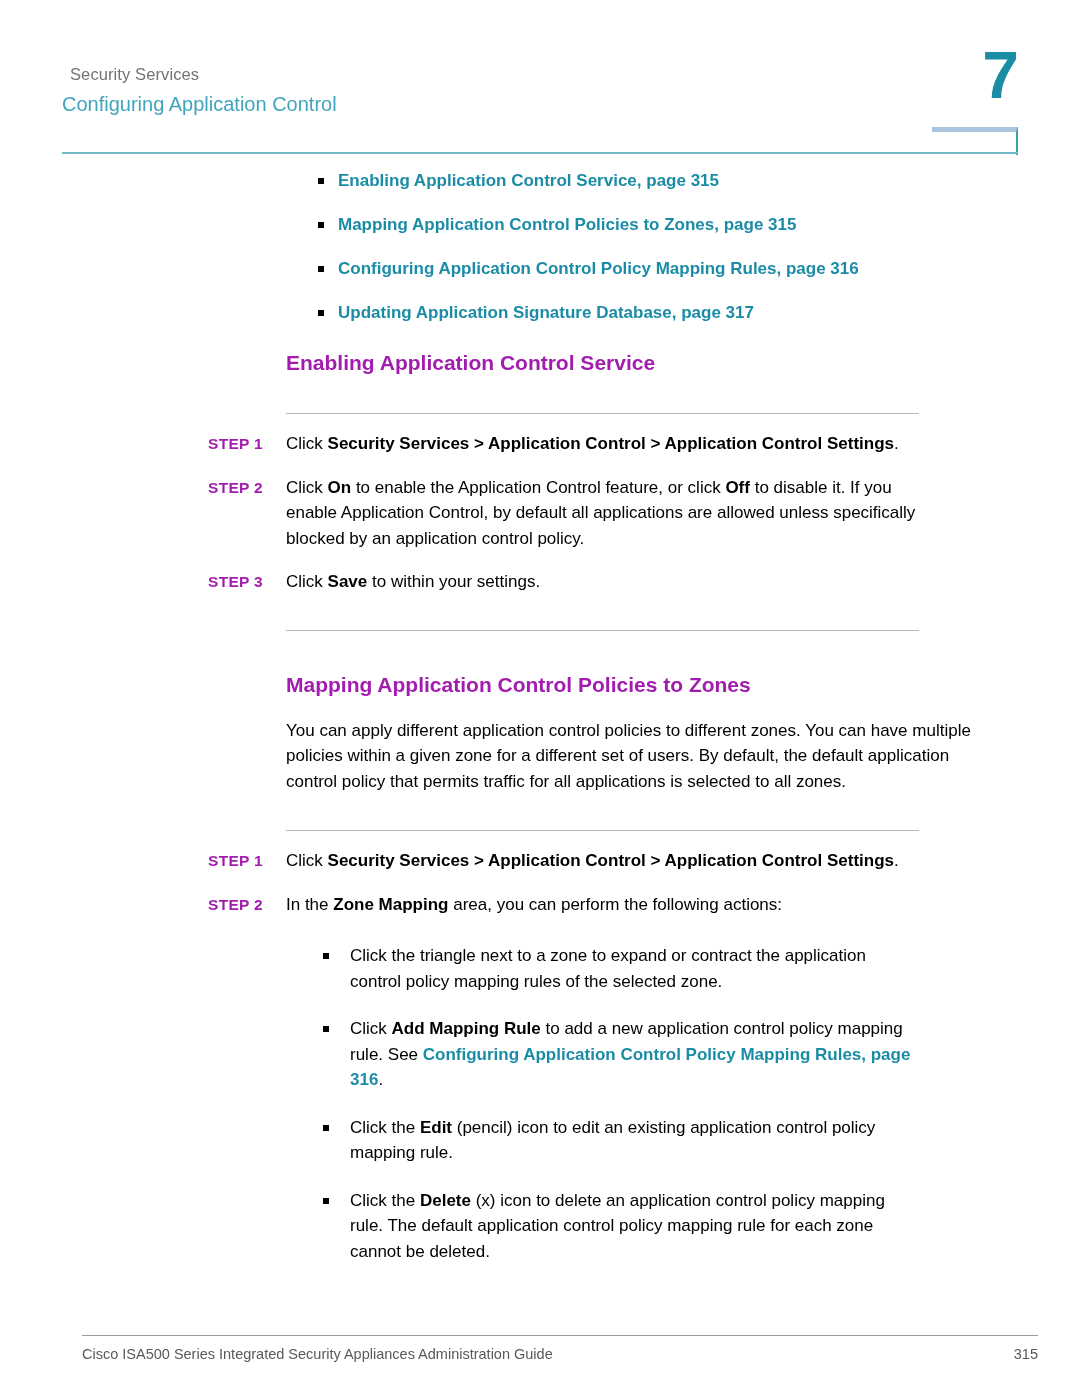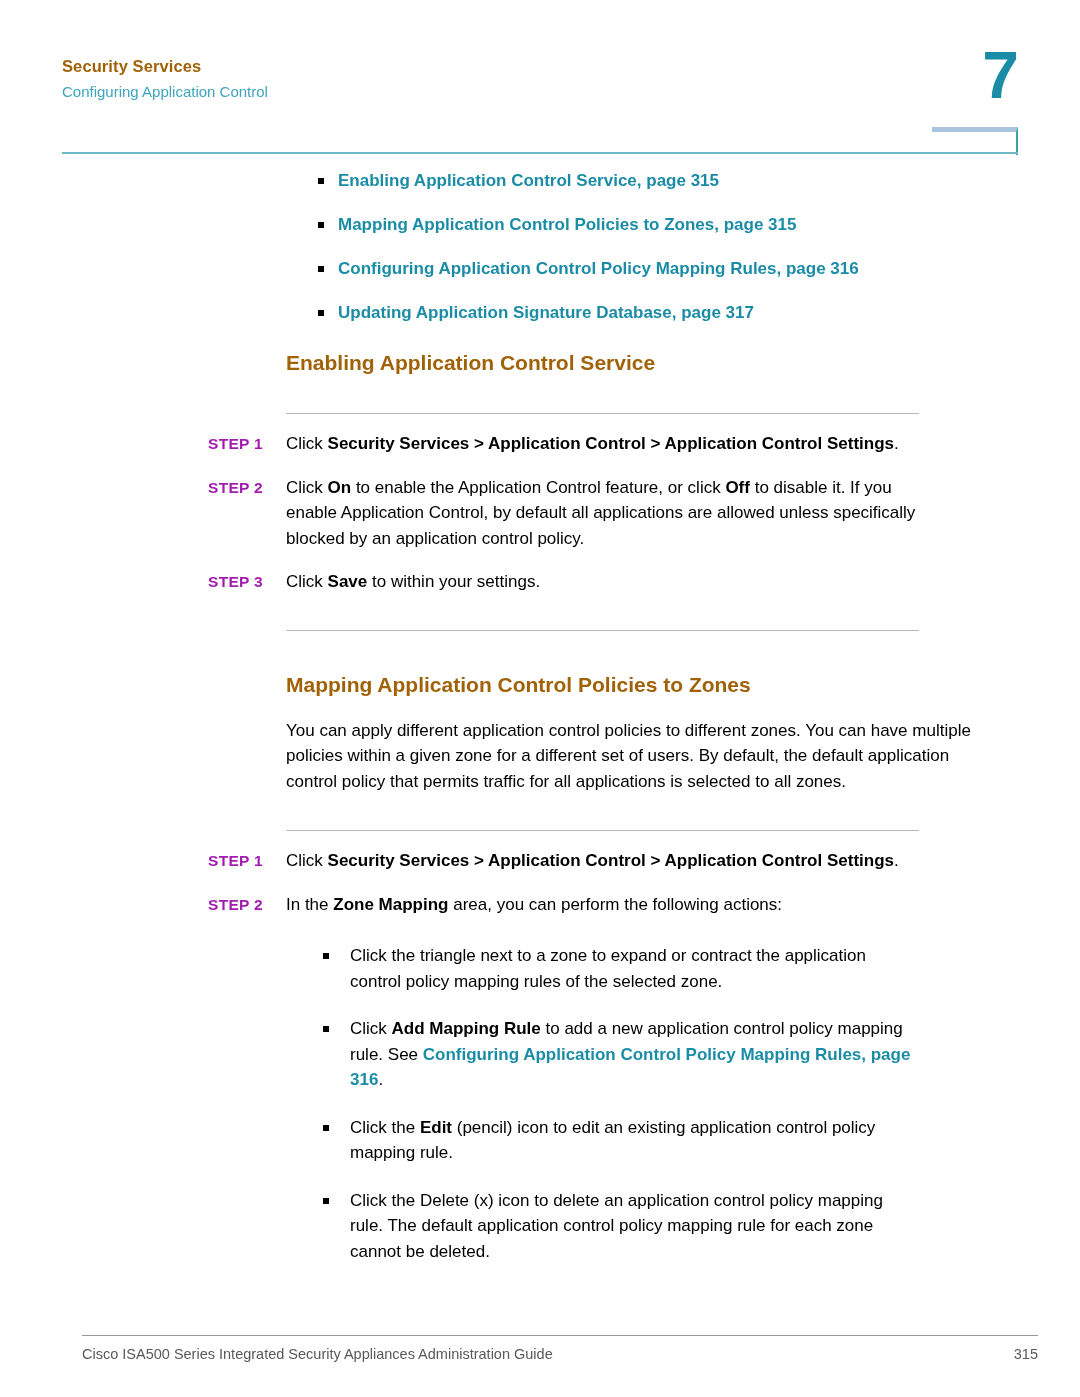--- a/index.html
+++ b/index.html
@@ -24,28 +24,28 @@
     width: 1080px;
     height: 155px;
   }
   .header-titles {
     position: absolute;
     left: 62px;
     top: 56px;
   }
   .header-chapter-title {
     font-size: 16.5px;
-    font-weight: bold;
-    color: #a16207;
+    font-weight: normal;
+    color: #737373;
     letter-spacing: 0.1px;
     line-height: 21px;
-    margin: 0;
+    margin: 8px;
   }
   .header-section-title {
-    font-size: 15px;
+    font-size: 20px;
     font-weight: normal;
     color: #3FA5BC;
     line-height: 22px;
     margin: 4px 0 0 0;
   }
   .chapter-number {
     position: absolute;
     right: 62px;
     top: 42px;
     font-size: 66px;
@@ -103,21 +103,21 @@
     width: 6px;
     height: 6px;
     background: #000000;
   }
 
   .section-heading {
     margin: 0;
     padding: 0;
     font-size: 21px;
     font-weight: bold;
-    color: #a16207;
+    color: #a21caf;
     line-height: 27px;
     padding-left: 286px;
   }
 
   .rule {
     height: 1px;
     background: #b9b9b9;
     margin-left: 286px;
     margin-right: 62px;
   }
@@ -233,21 +233,21 @@
       <div style="margin-top: 40px;">
         <h2 class="section-heading">Mapping Application Control Policies to Zones</h2>
         <p class="body-para" style="margin: 20px 0px 0px;">You can apply different application control policies to different zones. You can have multiple policies within a given zone for a different set of users. By default, the default application control policy that permits traffic for all applications is selected to all zones.</p>
         <div class="rule" style="margin-top: 36px;"></div>
         <div class="step-row" style="margin-top: 17px;"><span class="step-label">STEP 1</span><span class="step-text"><span>Click </span><span style="font-weight: bold;">Security Services &gt; Application Control &gt; Application Control Settings</span><span>.</span></span></div>
         <div class="step-row" style="margin-top: 18px;"><span class="step-label">STEP 2</span><span class="step-text"><span>In the </span><span style="font-weight: bold;">Zone Mapping</span><span> area, you can perform the following actions:</span></span></div>
         <ul class="action-list" style="margin-top: 26px; padding-left: 8px;">
           <li class="action-item"><span class="sq-bullet"></span><span><span>Click the triangle next to a zone to expand or contract the application control policy mapping rules of the selected zone.</span></span></li>
           <li class="action-item"><span class="sq-bullet"></span><span><span>Click </span><span style="font-weight: bold;">Add Mapping Rule</span><span> to add a new application control policy mapping rule. See </span><span class="link-ref">Configuring Application Control Policy Mapping Rules, page 316</span><span>.</span></span></li>
           <li class="action-item"><span class="sq-bullet"></span><span><span>Click the </span><span style="font-weight: bold;">Edit</span><span> (pencil) icon to edit an existing application control policy mapping rule.</span></span></li>
-          <li class="action-item"><span class="sq-bullet"></span><span><span>Click the </span><span style="font-weight: normal;">Delete</span><span> (x) icon to delete an application control policy mapping rule. The default application control policy mapping rule for each zone cannot be deleted.</span></span></li>
+          <li class="action-item"><span class="sq-bullet"></span><span><span>Click the </span><span style="font-weight: bold;">Delete</span><span> (x) icon to delete an application control policy mapping rule. The default application control policy mapping rule for each zone cannot be deleted.</span></span></li>
         </ul>
       </div>
     </div>
 
 </div>
 
 <div class="page-footer">
   <div class="footer-rule"></div>
   <div class="footer-row">
     <span>Cisco ISA500 Series Integrated Security Appliances Administration Guide</span>

